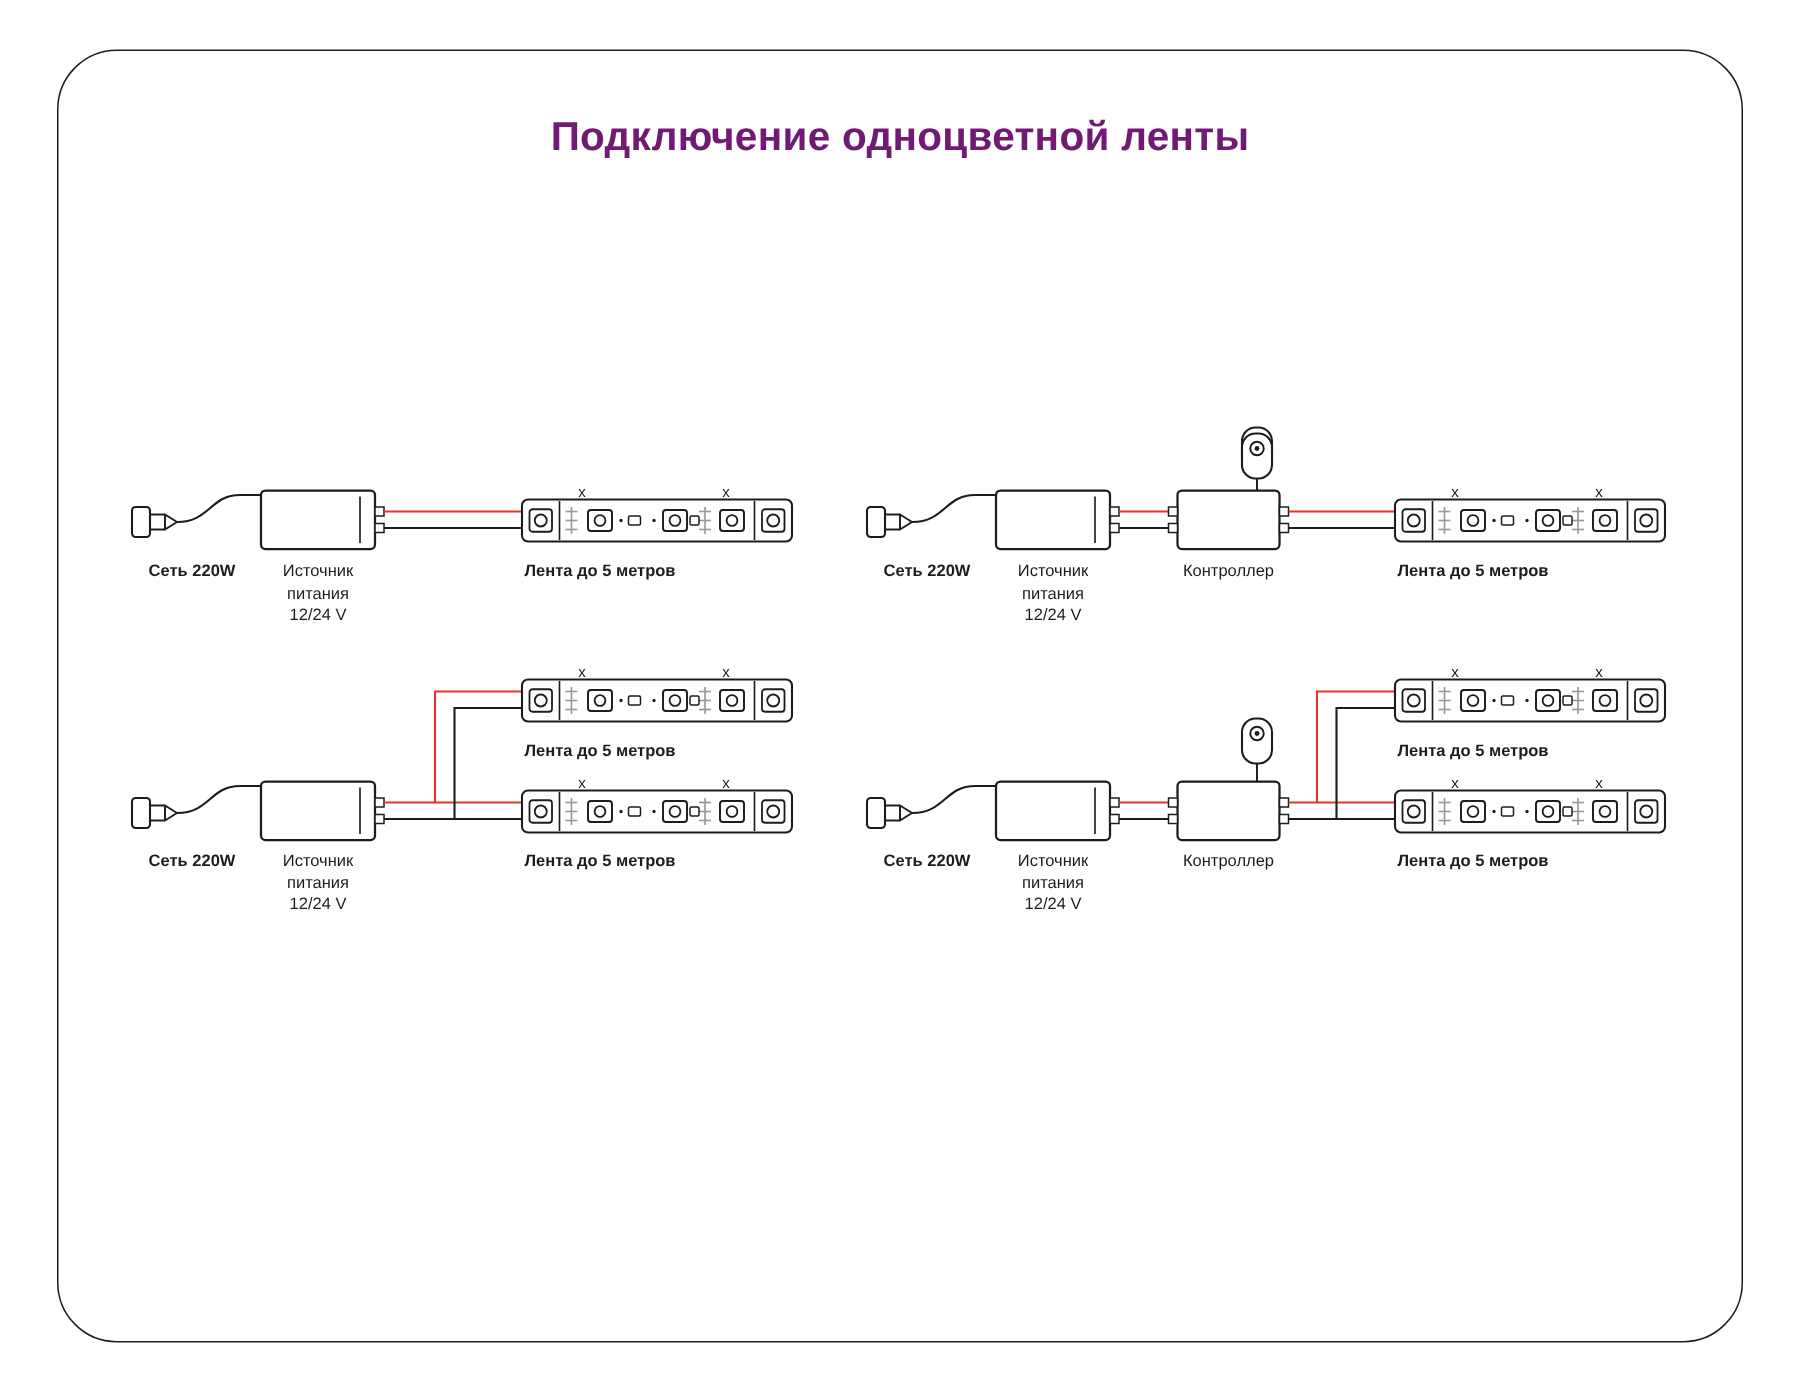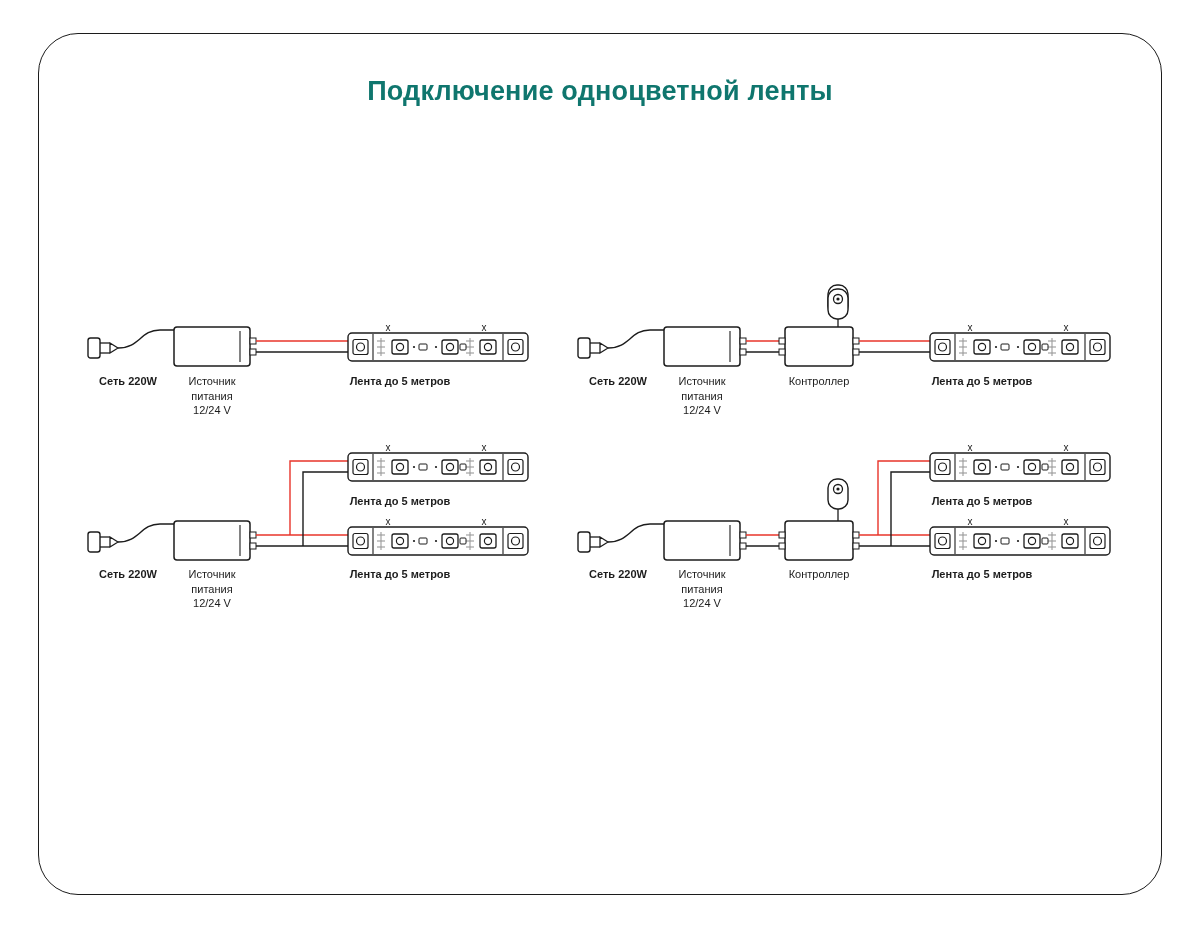--- a/index.html
+++ b/index.html
@@ -27,21 +27,21 @@
   }
   .title {
     position: absolute;
     left: 0;
     right: 0;
     top: 76px;
     text-align: center;
     font-size: 27px;
     font-weight: bold;
     letter-spacing: 0.2px;
-    color: #0f766e;
+    color: #701a75;
   }
   .svg-layer {
     position: absolute;
     left: 0;
     top: 0;
     width: 1200px;
     height: 933px;
   }
   .lbl {
     position: absolute;

